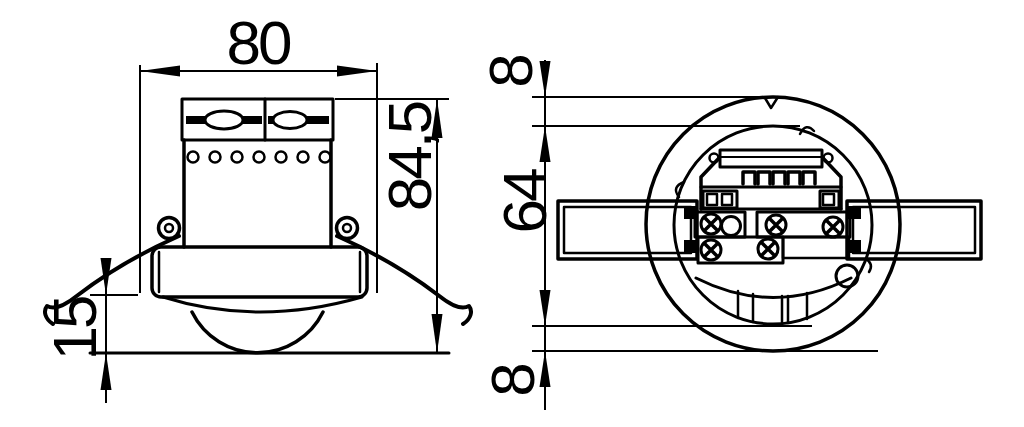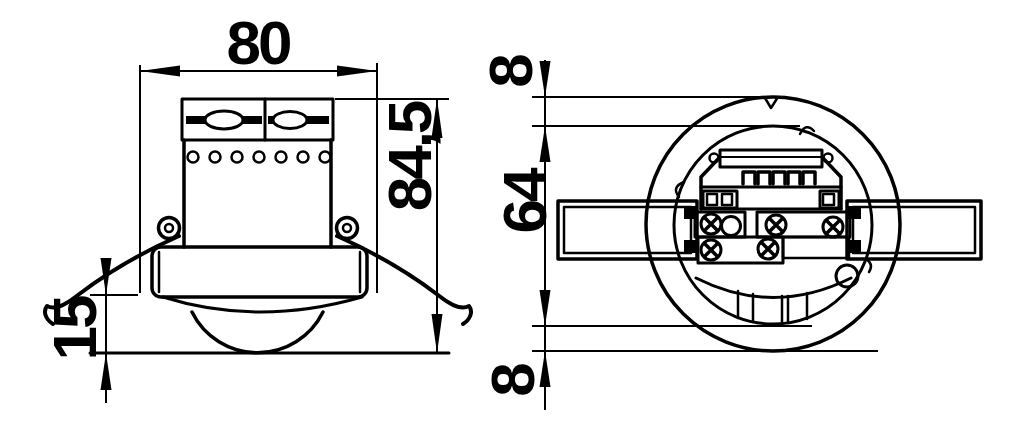--- a/index.html
+++ b/index.html
@@ -1,17 +1,17 @@
 <!DOCTYPE html>
 <html><head>
 <meta charset="utf-8">
 <style>
   html,body{margin:0;padding:0;}
   body{background:#ffffff;font-family:"Liberation Sans","DejaVu Sans",sans-serif;}
-  .stage{position:relative;width:1024px;height:427px;background:#ffffff;overflow:hidden;font-weight:bold;}
+  .stage{position:relative;width:1024px;height:427px;background:#ffffff;overflow:hidden;}
   svg{display:block;}
   .thin{stroke:#000;stroke-width:2;fill:none;stroke-linecap:butt;}
   .ln{stroke:#000;stroke-width:3;fill:none;stroke-linecap:round;stroke-linejoin:round;}
   .ln35{stroke:#000;stroke-width:3.5;fill:none;stroke-linecap:round;stroke-linejoin:round;}
   .ln25{stroke:#000;stroke-width:2.5;fill:none;stroke-linecap:round;stroke-linejoin:round;}
   .ln4{stroke:#000;stroke-width:4;fill:none;stroke-linecap:round;stroke-linejoin:round;}
   .blk{fill:#000;stroke:none;}
   .wht{fill:#fff;}
   .dimtext{font-size:62px;fill:#000;letter-spacing:-3px;}
   .mid{text-anchor:middle;}

